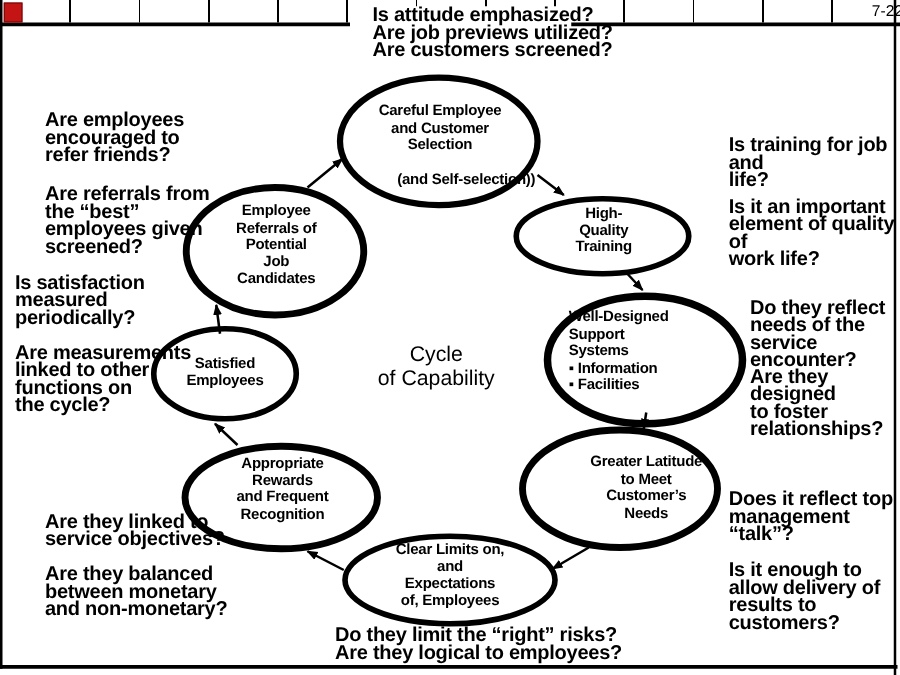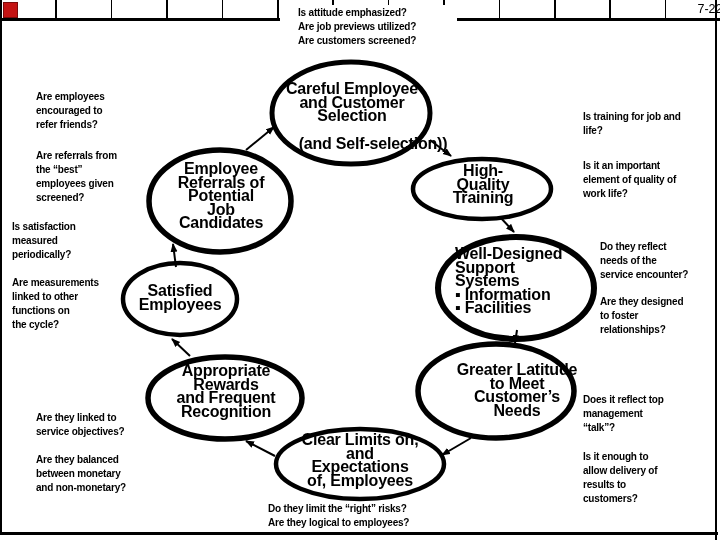--- a/index.html
+++ b/index.html
@@ -19,26 +19,26 @@
     background:#c41414;border:1px solid #7a0c0c;z-index:2;
   }
   .slide-number{
     position:absolute;left:665px;top:2px;width:50px;text-align:center;
     font-size:12.5px;font-weight:400;z-index:2;padding-left:20px;
   }
   .top-q-mask{
     position:absolute;left:280px;top:5px;width:177px;height:51px;background:#fff;z-index:2;
   }
   .q{
-    position:absolute;font-size:10px;line-height:14px;font-weight:700;
+    position:absolute;font-size:16px;line-height:14px;font-weight:700;
     white-space:pre-line;z-index:3;letter-spacing:-0.2px;
   }
   .diagram-svg{position:absolute;left:0;top:0;z-index:1;}
   .node-label{
-    position:absolute;font-size:16px;line-height:13.5px;font-weight:700;
+    position:absolute;font-size:12px;line-height:13.5px;font-weight:700;
     white-space:pre-line;text-align:center;transform:translateX(-50%);
     z-index:3;letter-spacing:-0.2px;
   }
   .node-label.left-align{text-align:left;transform:none;}
   .cycle-title{
     position:absolute;font-size:17px;line-height:19px;font-weight:400;
     white-space:pre-line;text-align:center;transform:translateX(-50%);z-index:3;
   }
   .border-left{position:absolute;left:0;top:0;width:2px;height:535px;background:#000;z-index:1;}
   .border-right{position:absolute;left:715px;top:0;width:2px;height:540px;background:#000;z-index:1;}
@@ -113,20 +113,22 @@
 Needs</div>
   <div class="node-label left-align" style="left:455px;top:247px;">Well-Designed
 Support
 Systems
 ▪ Information
 ▪ Facilities</div>
   <div class="node-label" style="left:483px;top:164px;">High-
 Quality
 Training</div>
 
+  <div class="cycle-title" style="left:349px;top:274px;">Cycle
+of Capability</div>
 
   <div class="q" style="left:36px;top:90px;">Are employees
 encouraged to
 refer friends?</div>
   <div class="q" style="left:36px;top:149px;">Are referrals from
 the “best”
 employees given
 screened?</div>
   <div class="q" style="left:12px;top:220px;">Is satisfaction
 measured

